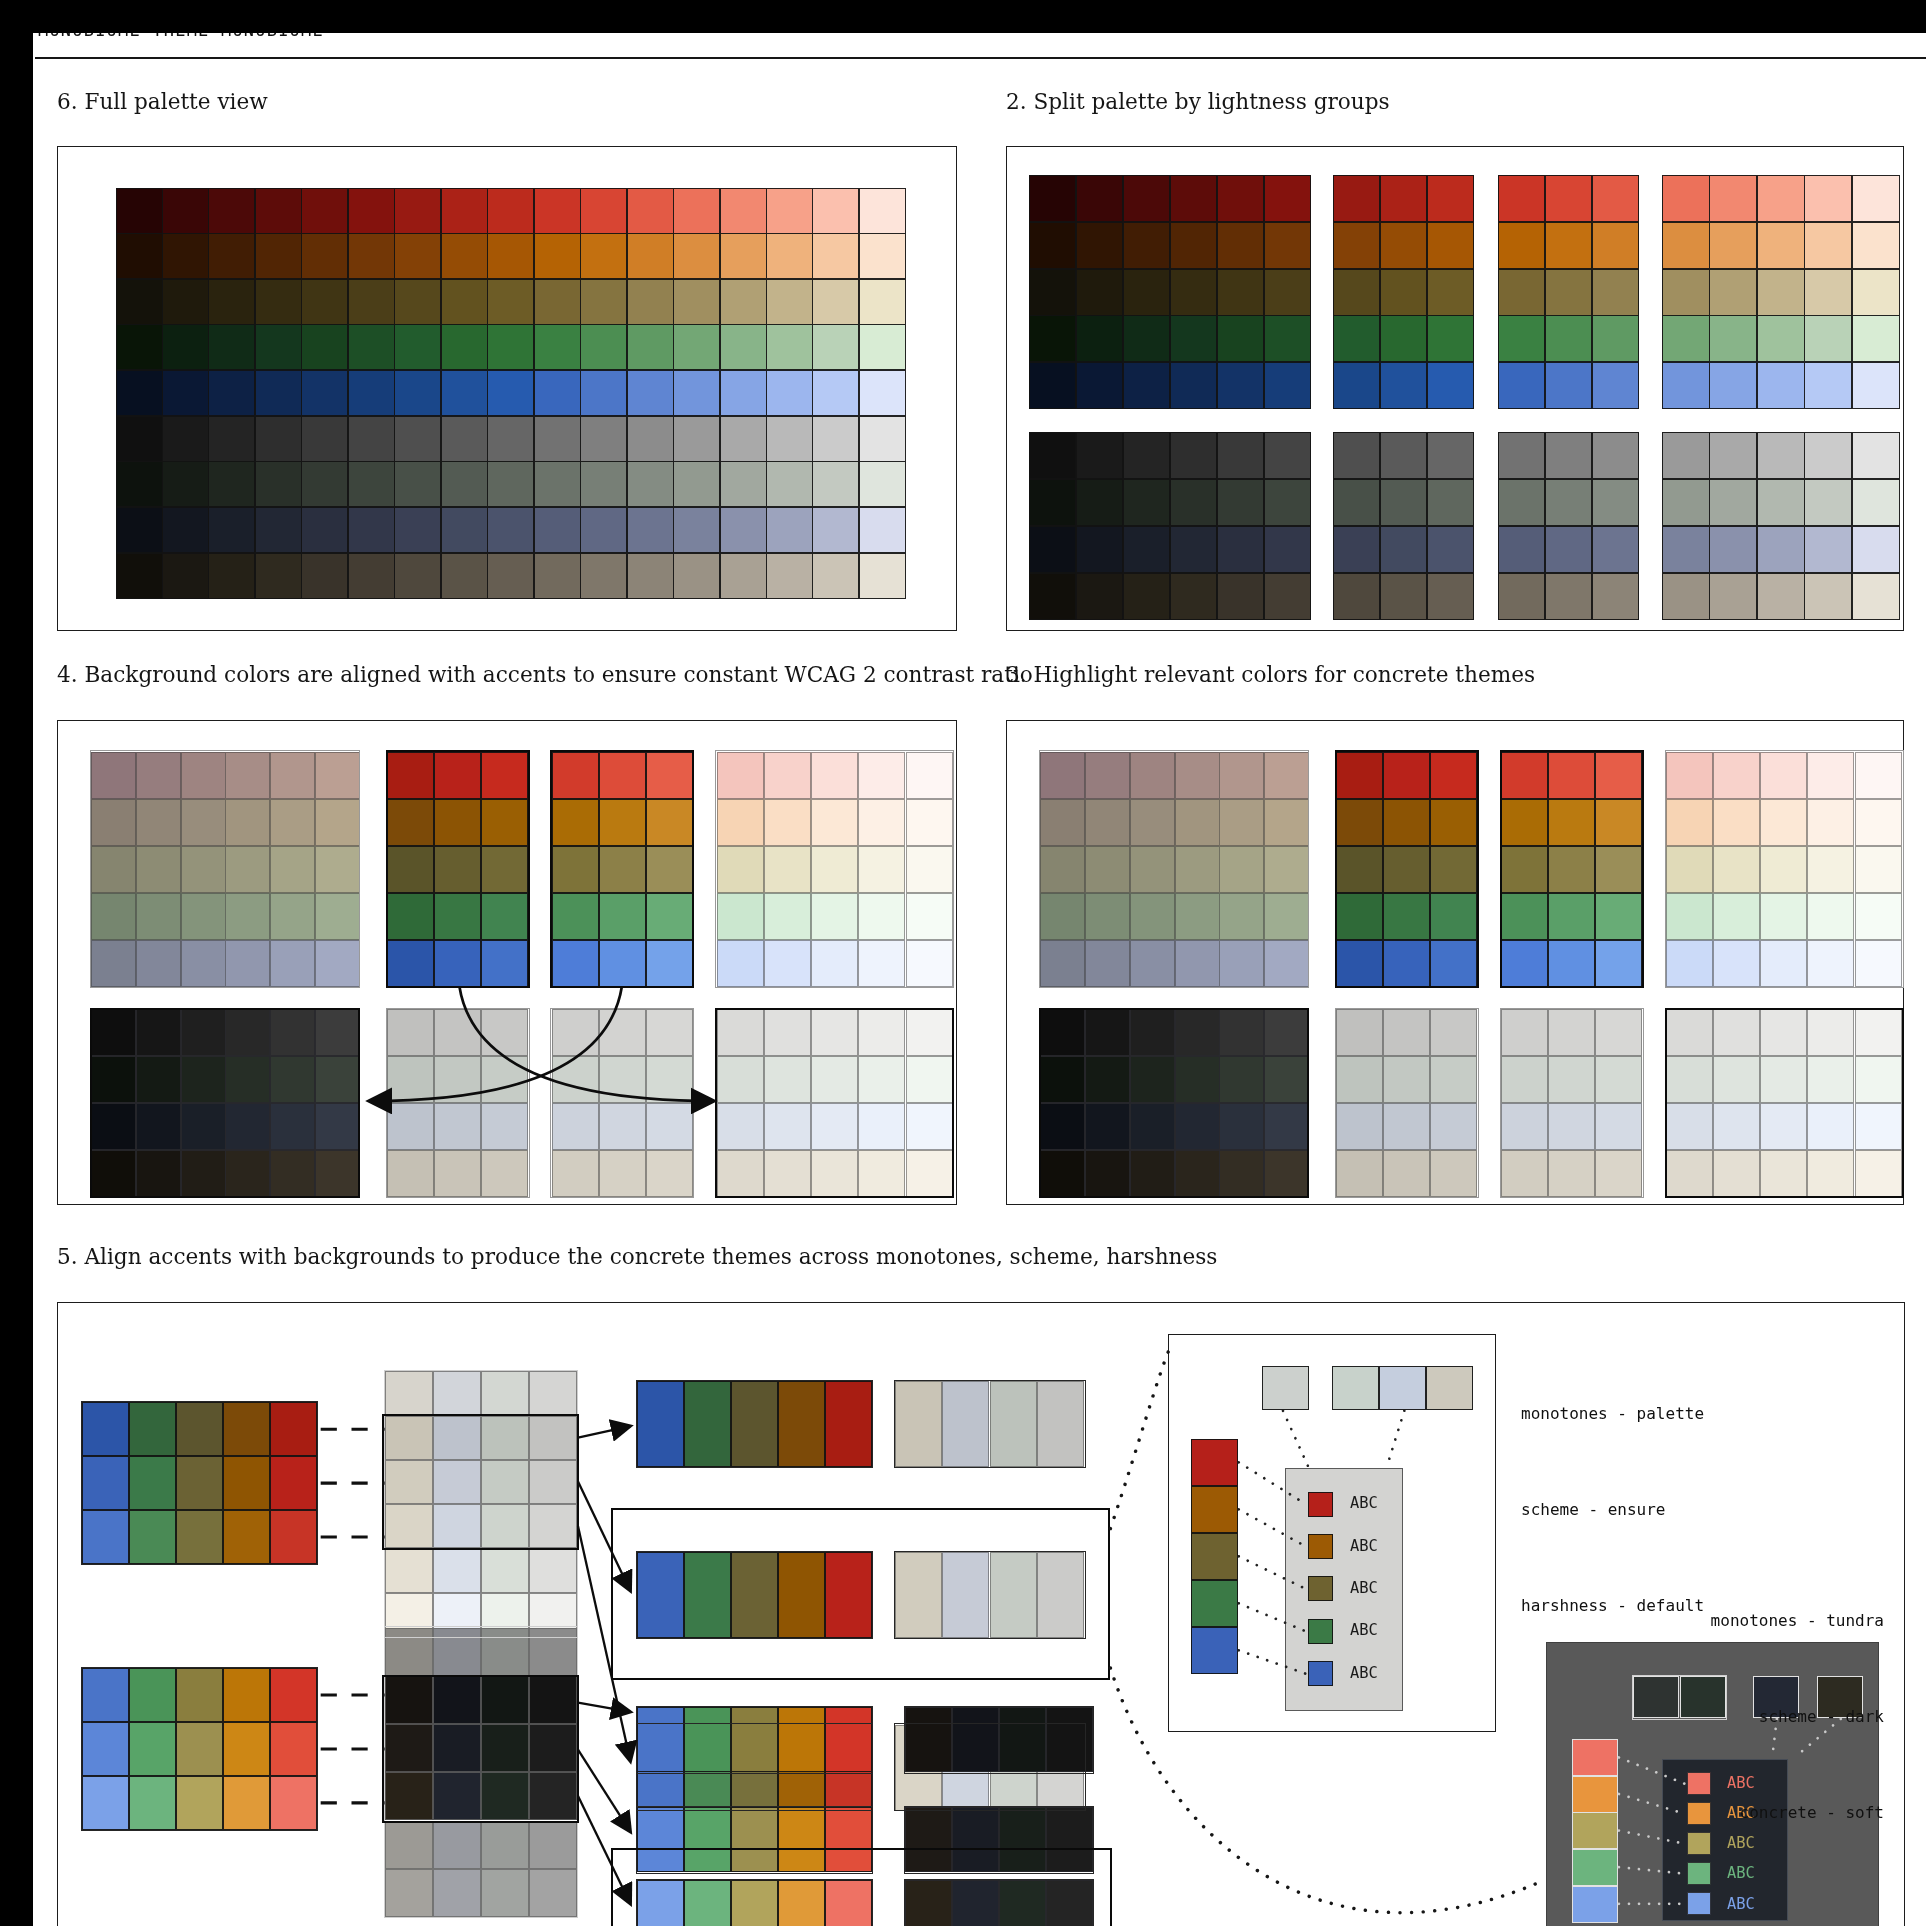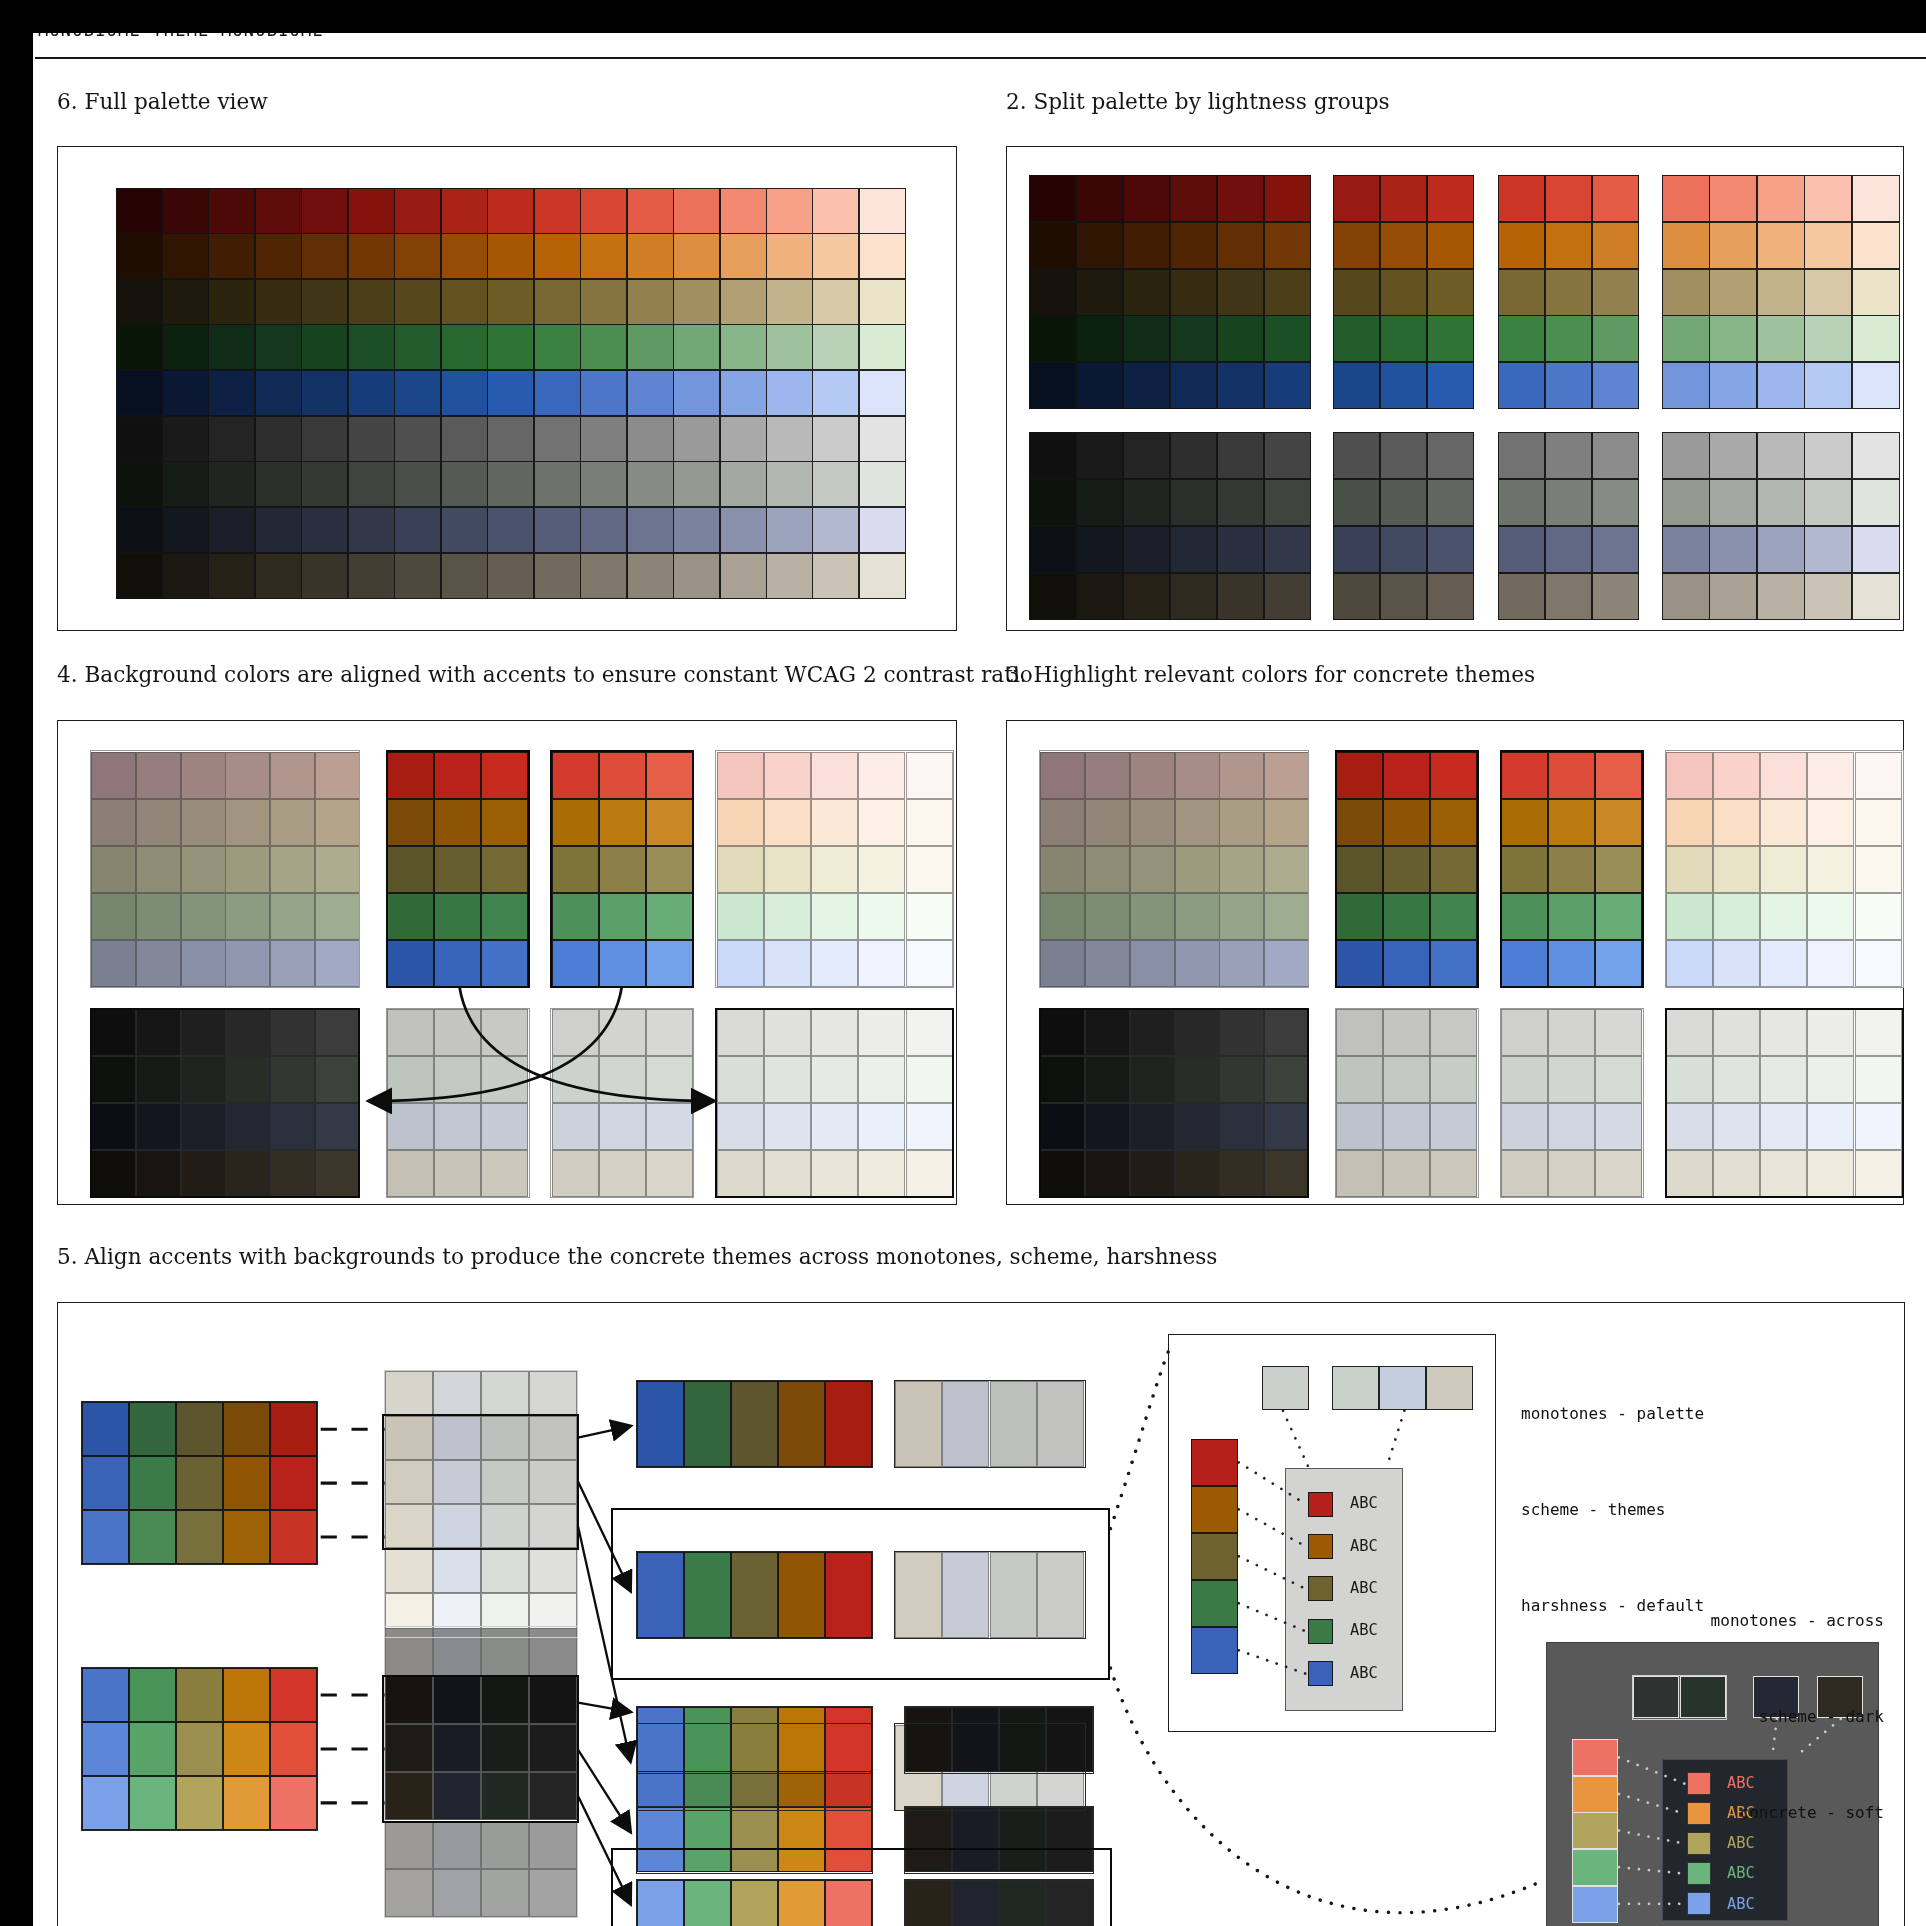--- a/index.html
+++ b/index.html
@@ -39,25 +39,25 @@
 <div class="heading" style="left:57px;top:1244px">5. Align accents with backgrounds to produce the concrete themes across monotones, scheme, harshness</div>
 
 <div class="frame" style="left:57px;top:146px;width:900px;height:485px"></div>
 <div class="frame" style="left:1006px;top:146px;width:898px;height:485px"></div>
 <div class="frame" style="left:57px;top:720px;width:900px;height:485px"></div>
 <div class="frame" style="left:1006px;top:720px;width:898px;height:485px"></div>
 <div class="frame" style="left:57px;top:1302px;width:1848px;height:665px"></div>
 
 <div id="light-settings" class="settings" style="left:1521px;top:1334px">
   <div>monotones - palette</div>
-  <div>scheme - themes</div>
+  <div>scheme - ensure</div>
   <div>harshness - default</div>
 </div>
 <div id="dark-settings" class="settings" style="left:1499px;top:1541px;width:385px">
-  <div>monotones - across</div>
+  <div>monotones - tundra</div>
   <div>scheme - dark</div>
   <div>concrete - soft</div>
 </div>
 
 <div id="light-preview" class="preview" style="background: rgb(255, 255, 255);"></div>
 <div id="dark-preview" class="preview" style="background: rgb(89, 89, 89);"></div>
 
 <svg id="overlay" viewBox="0 0 5100 5280">
   <defs>
     <marker id="ah" viewBox="0 0 10 10" refX="8.5" refY="5" markerWidth="10" markerHeight="10" orient="auto-start-reverse">

